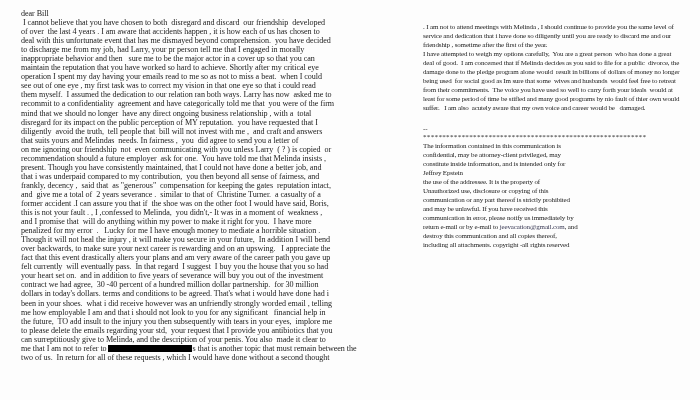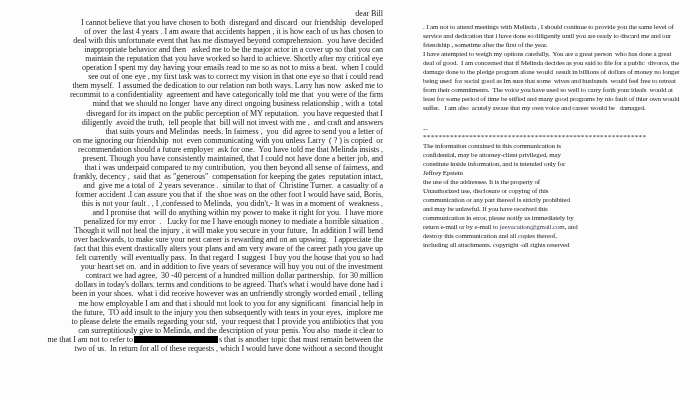--- a/index.html
+++ b/index.html
@@ -14,27 +14,26 @@
     position: relative;
     overflow: hidden;
     font-family: "Liberation Serif", "DejaVu Serif", serif;
     color: #1b1b1b;
   }
   .page {
     position: absolute;
     overflow: visible;
   }
   .page-left {
-    left: 7px;
+    left: 21px;
     top: 9px;
     width: 376px;
     font-size: 8.1px;
     line-height: 9.05px;
     letter-spacing: -0.05px;
-    text-align: right;
   }
   .page-right {
     left: 423px;
     top: 23px;
     width: 292px;
     font-size: 7px;
     line-height: 8.95px;
     letter-spacing: -0.15px;
   }
   .line {
@@ -62,21 +61,22 @@
 </style>
 </head>
 <body>
 
 <div class="page page-left">
   <div class="line">dear Bill</div>
   <div>
       <div class="line"> I cannot believe that you have chosen to both  disregard and discard  our friendship  developed</div>
       <div class="line">of over  the last 4 years . I am aware that accidents happen , it is how each of us has chosen to</div>
       <div class="line">deal with this unfortunate event that has me dismayed beyond comprehension.  you have decided</div>
-      <div class="line">inappropriate behavior and then   asked me to be the major actor in a cover up so that you can</div>
+      <div class="line">to discharge me from my job, had Larry, your pr person tell me that I engaged in morally</div>
+      <div class="line">inappropriate behavior and then   sure me to be the major actor in a cover up so that you can</div>
       <div class="line">maintain the reputation that you have worked so hard to achieve. Shortly after my critical eye</div>
       <div class="line">operation I spent my day having your emails read to me so as not to miss a beat.  when I could</div>
       <div class="line">see out of one eye , my first task was to correct my vision in that one eye so that i could read</div>
       <div class="line">them myself.  I assumed the dedication to our relation ran both ways. Larry has now  asked me to</div>
       <div class="line">recommit to a confidentiality  agreement and have categorically told me that  you were of the firm</div>
       <div class="line">mind that we should no longer  have any direct ongoing business relationship , with a  total</div>
       <div class="line">disregard for its impact on the public perception of MY reputation.  you have requested that I</div>
       <div class="line">diligently  avoid the truth,  tell people that  bill will not invest with me ,  and craft and answers</div>
       <div class="line">that suits yours and Melindas  needs. In fairness ,  you  did agree to send you a letter of</div>
       <div class="line">on me ignoring our friendship  not  even communicating with you unless Larry  ( ? ) is copied  or</div>

